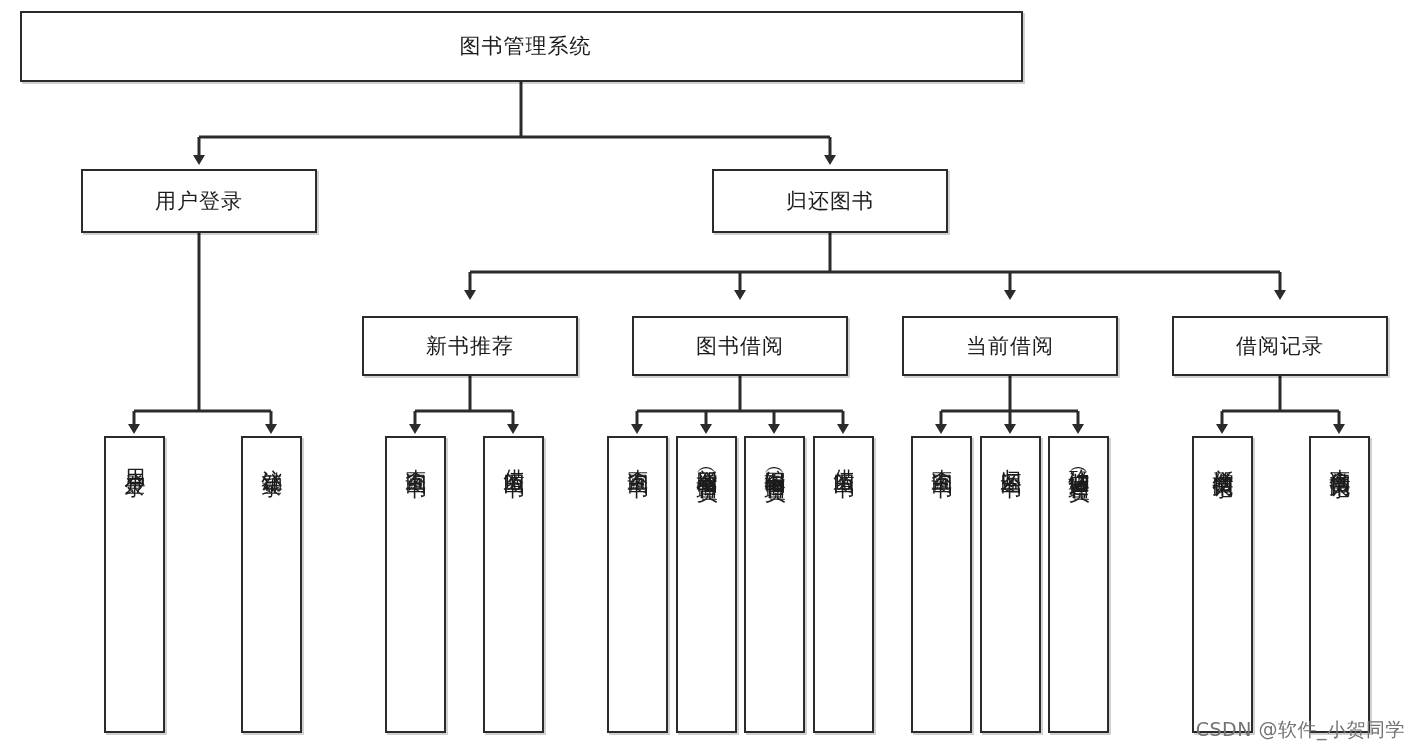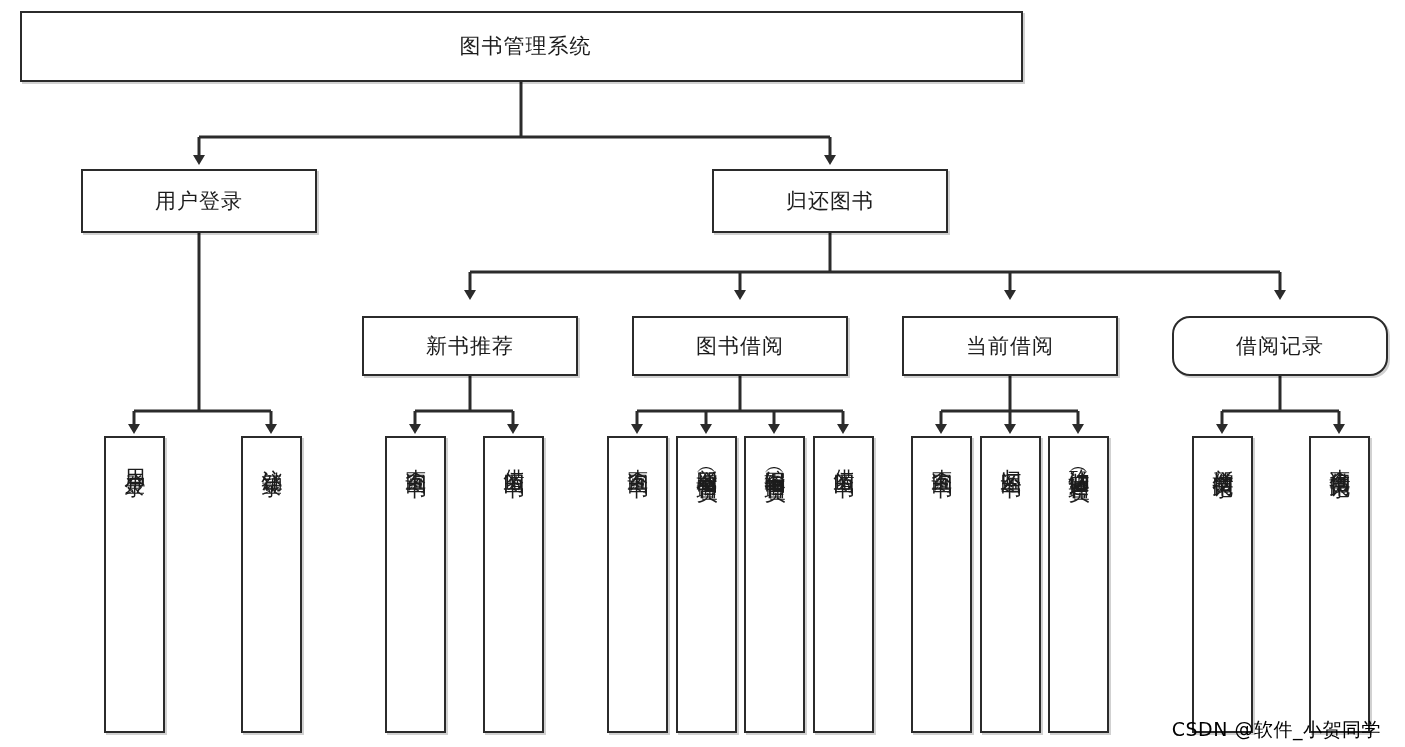--- a/index.html
+++ b/index.html
@@ -53,24 +53,24 @@
     font-size: 21px;
     letter-spacing: 3px;
     line-height: 1.0;
     white-space: nowrap;
   }
   .node.leaf.tall .cap {
     letter-spacing: 2px;
   }
   #watermark {
     position: absolute;
-    right: 24px;
+    right: 0;
     bottom: 4px;
     font-size: 19px;
-    color: #000000;
+    color: #737373;
     white-space: nowrap;
     letter-spacing: 0.5px;
   }
 </style>
 </head>
 <body>
 
 <div id="canvas">
 
   <svg id="wires" viewBox="0 0 1405 747">
@@ -136,21 +136,21 @@
 
   <div class="node" style="left:362px; top:316px; width:216px; height:60px;font-family:Liberation Serif, serif;">
     <span class="cap">新书推荐</span>
   </div>
   <div class="node" style="left:902px; top:316px; width:216px; height:60px;">
     <span class="cap">当前借阅</span>
   </div>
   <div class="node" style="left:632px; top:316px; width:216px; height:60px;">
     <span class="cap">图书借阅</span>
   </div>
-  <div class="node" style="left:1172px; top:316px; width:216px; height:60px;border-radius:18px;">
+  <div class="node" style="left:1172px; top:316px; width:216px; height:60px;">
     <span class="cap">借阅记录</span>
   </div>
 
   <div class="node leaf" style="left:104px; top:436px; width:61px; height:297px;">
     <span class="cap">用户登录</span>
   </div>
   <div class="node leaf" style="left:241px; top:436px; width:61px; height:297px;">
     <span class="cap">注销登录</span>
   </div>
 

